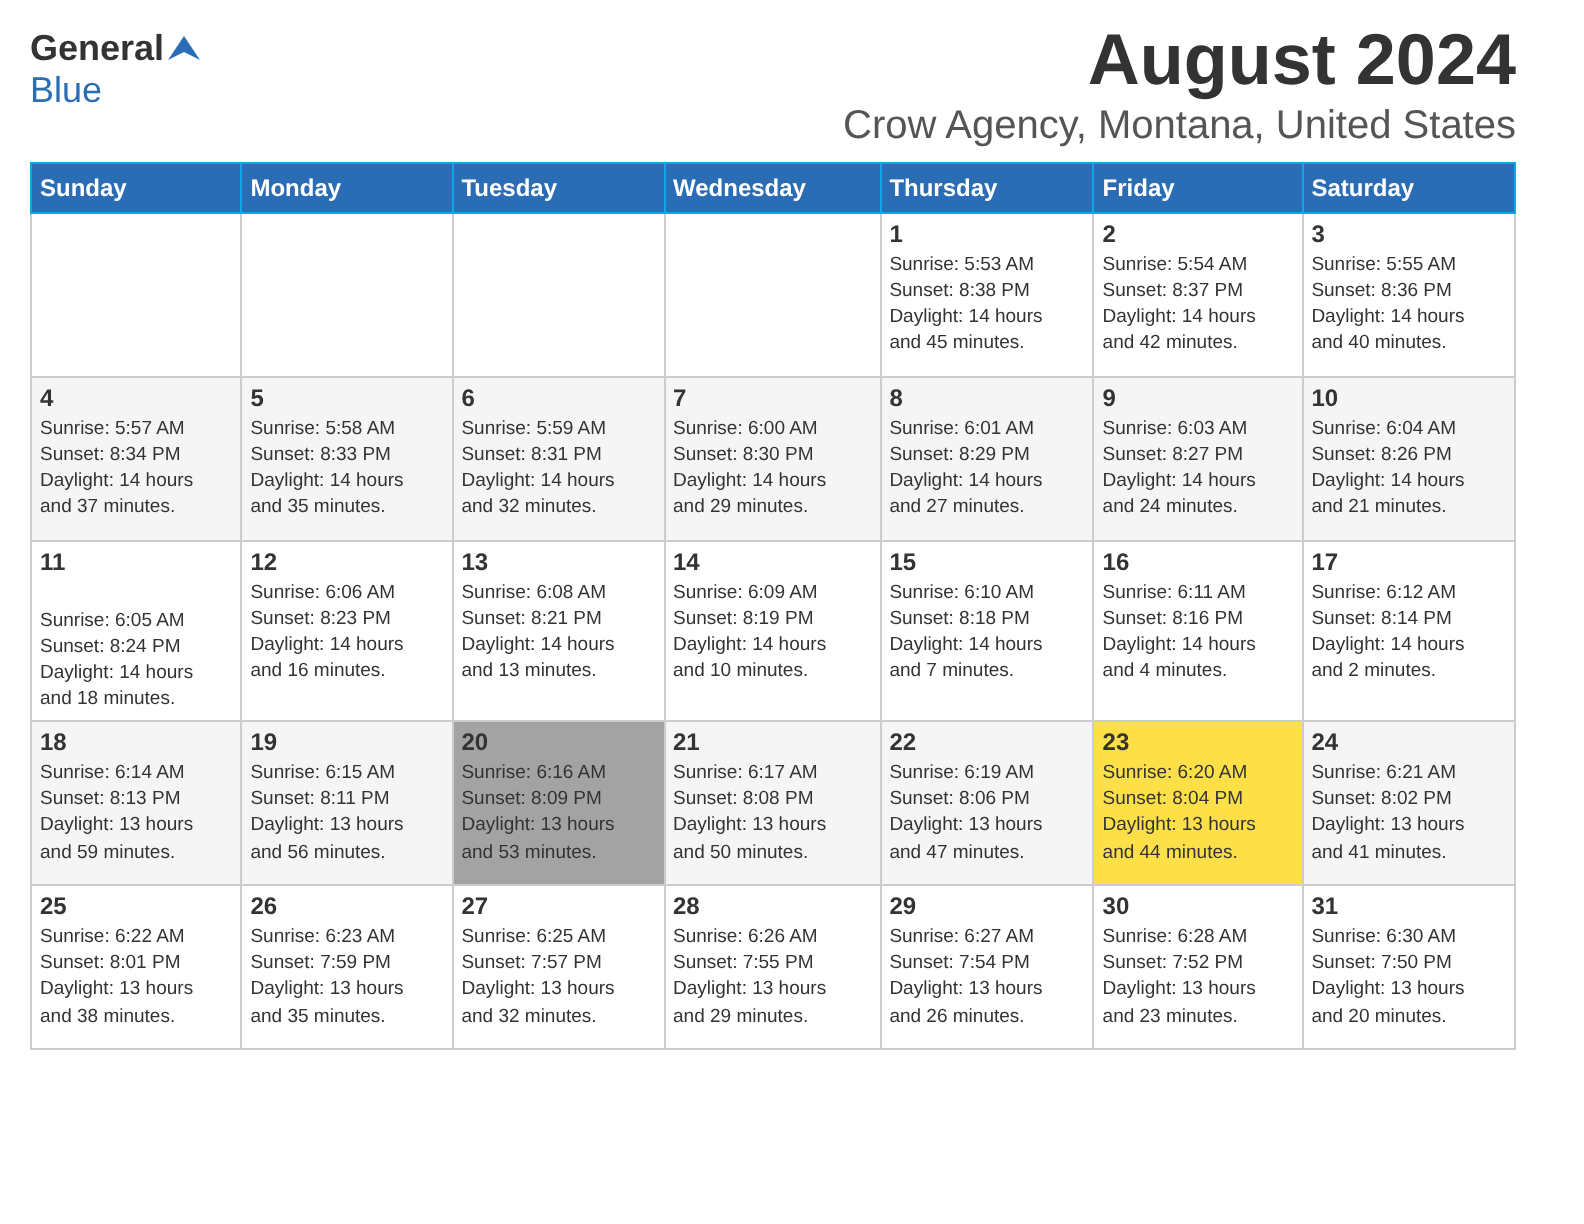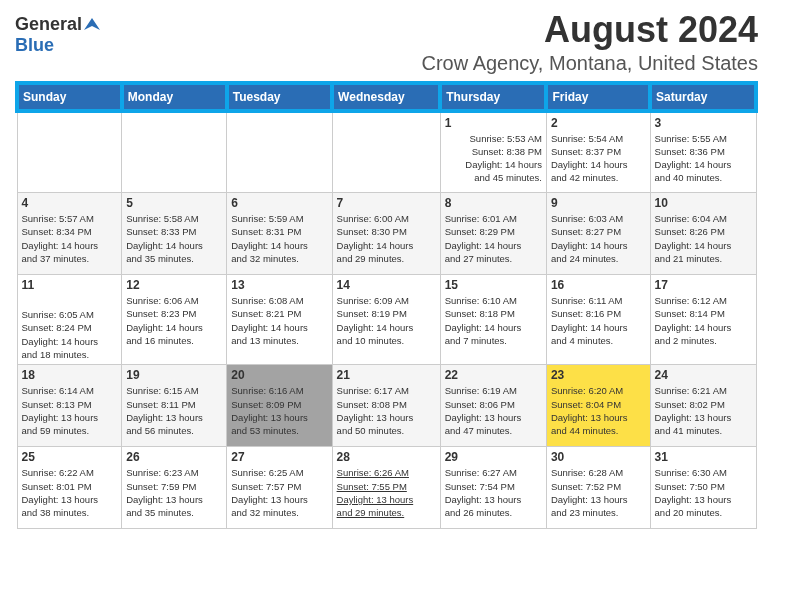--- a/index.html
+++ b/index.html
@@ -49,21 +49,21 @@
       border-collapse: collapse;
       font-size: 10.5px;
     }
     .calendar th {
       background: #2a6db5;
       color: #fff;
       padding: 5px 4px;
       text-align: left;
       font-size: 12px;
       font-weight: bold;
-      border: 4px solid #0ea5e9;
+      border: 1px solid #0ea5e9;
     }
     .calendar td {
       border: 1px solid #ccc;
       vertical-align: top;
       padding: 3px 4px;
       width: 113px;
       height: 82px;
       background: #fff;
     }
     .calendar tr:nth-child(even) td {
@@ -90,21 +90,21 @@
 <div class="container">
   <div class="header-area">
     <div class="logo">
       <div class="logo-row">
         <span style="font-size:18px;font-weight:bold;color:#333;">General</span>
         <svg width="16" height="16" viewBox="0 0 16 16" style="margin-left:2px;margin-top:-2px;">
           <polygon points="8,2 16,14 8,10 0,14" fill="#2a6db5"></polygon>
         </svg>
       </div>
       <div>
-        <span style="font-size:18px;font-weight:bold;color:#2a6db5;">Blue</span>
+        <span style="font-size:18px;font-weight:normal;color:#2a6db5;">Blue</span>
       </div>
     </div>
     <div class="title-area">
       <div class="month-year">August 2024</div>
       <div class="location">Crow Agency, Montana, United States</div>
     </div>
   </div>
 
   <table class="calendar">
     <thead>
@@ -119,21 +119,21 @@
       </tr>
     </thead>
     <tbody id="calendar-body">
     <tr>
           <td class="empty-cell"></td>
           <td class="empty-cell"></td>
           <td class="empty-cell"></td>
           <td class="empty-cell"></td>
           <td>
             <div class="day-num">1</div>
-            <div class="day-info" style="white-space: pre-line; text-align: right;">Sunrise: 5:53 AM
+            <div class="day-info" style="white-space: pre-line;">Sunrise: 5:53 AM
 Sunset: 8:38 PM
 Daylight: 14 hours
 and 45 minutes.</div>
           </td>
           <td>
             <div class="day-num">2</div>
             <div class="day-info" style="white-space: pre-line;">Sunrise: 5:54 AM
 Sunset: 8:37 PM
 Daylight: 14 hours
 and 42 minutes.</div>
@@ -316,21 +316,21 @@
           </td>
           <td>
             <div class="day-num">27</div>
             <div class="day-info" style="white-space: pre-line;">Sunrise: 6:25 AM
 Sunset: 7:57 PM
 Daylight: 13 hours
 and 32 minutes.</div>
           </td>
           <td>
             <div class="day-num">28</div>
-            <div class="day-info" style="white-space: pre-line; text-decoration: underline;">Sunrise: 6:26 AM
+            <div class="day-info" style="white-space: pre-line;">Sunrise: 6:26 AM
 Sunset: 7:55 PM
 Daylight: 13 hours
 and 29 minutes.</div>
           </td>
           <td>
             <div class="day-num">29</div>
             <div class="day-info" style="white-space: pre-line;">Sunrise: 6:27 AM
 Sunset: 7:54 PM
 Daylight: 13 hours
 and 26 minutes.</div>

